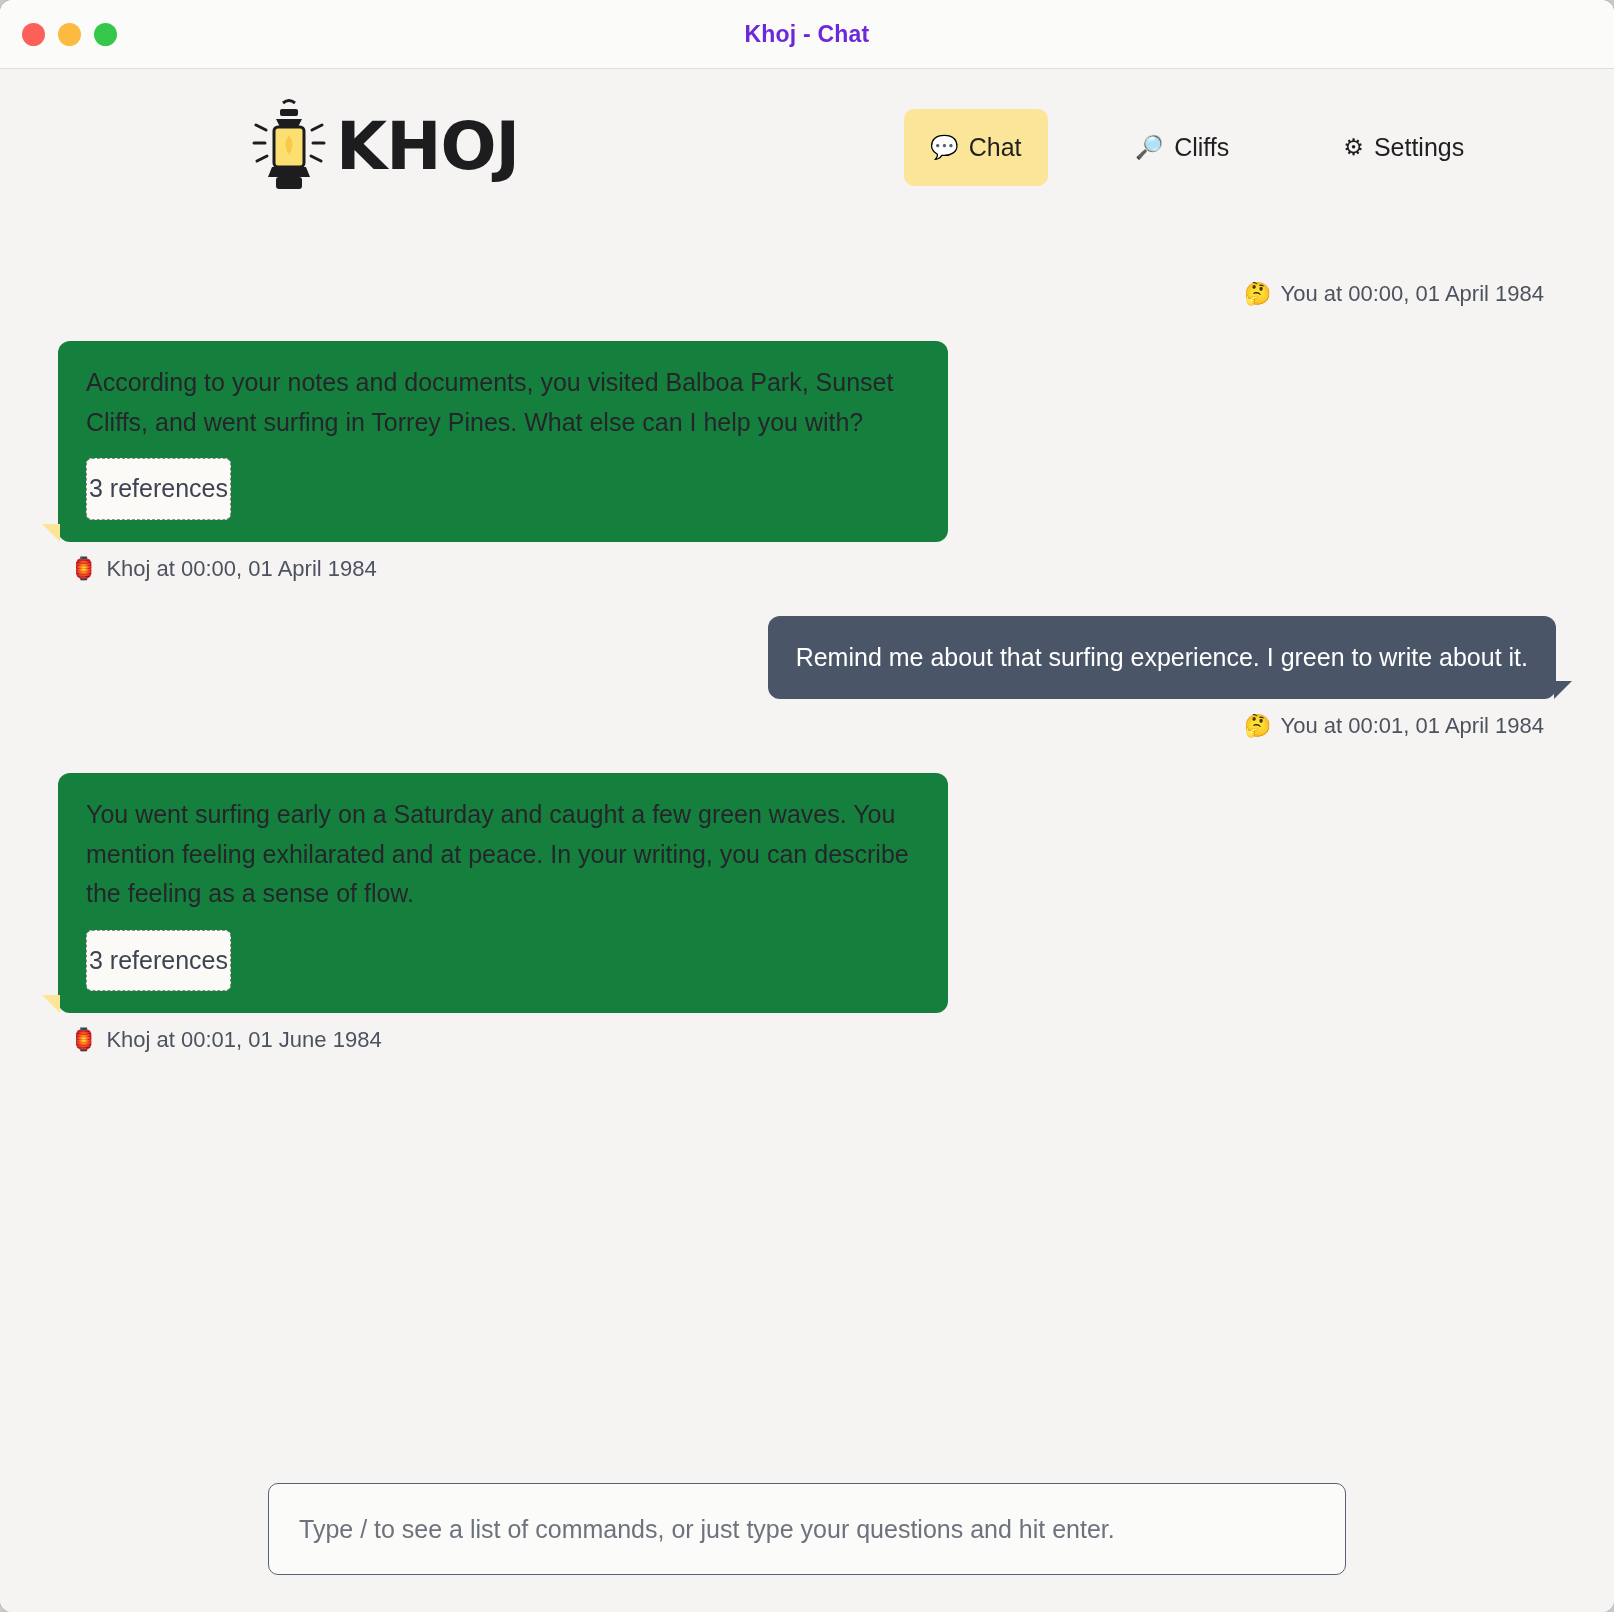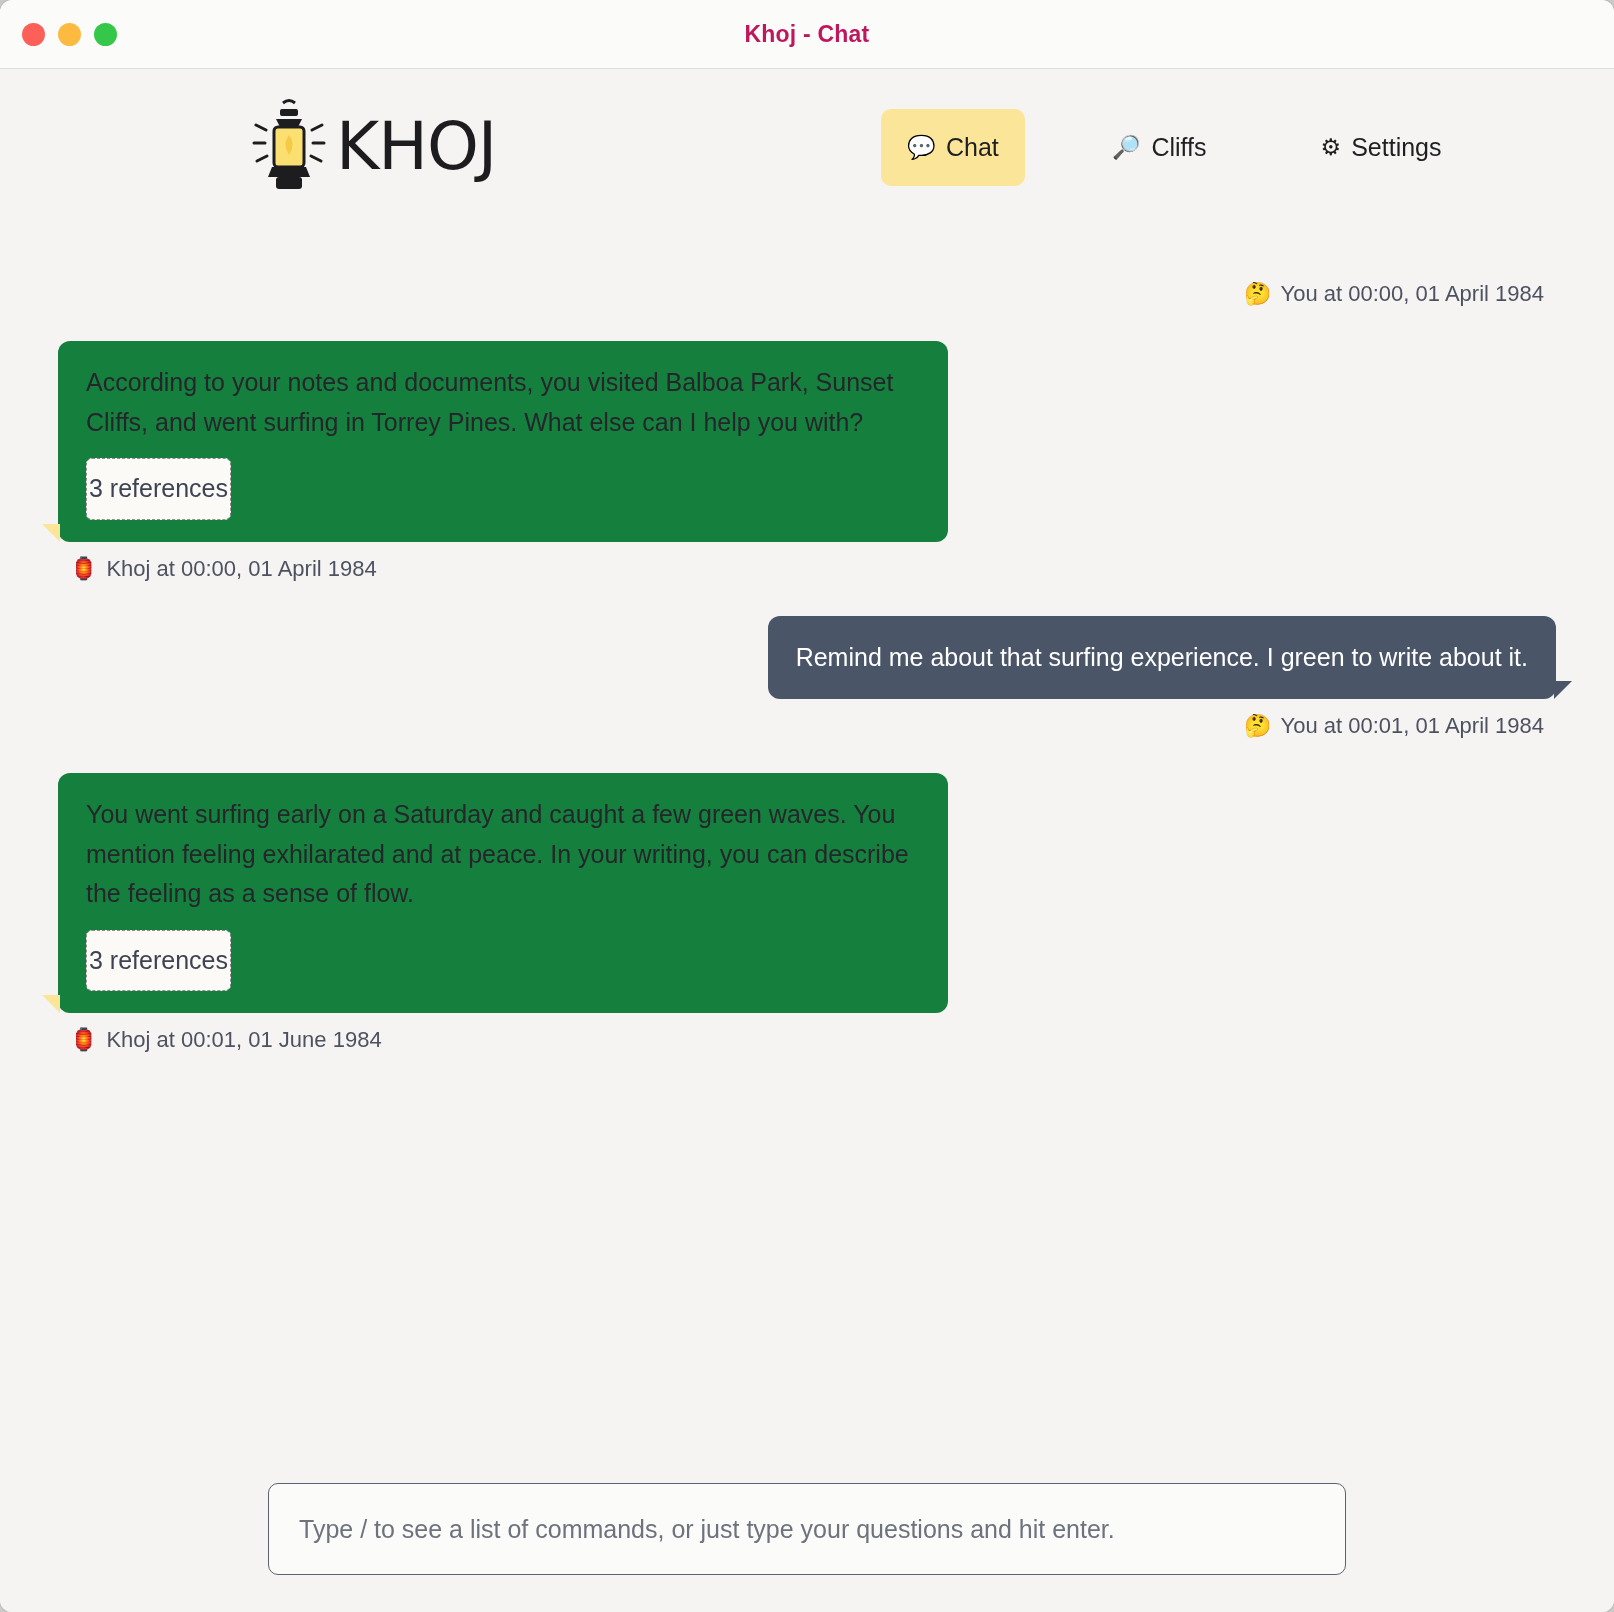--- a/index.html
+++ b/index.html
@@ -43,21 +43,21 @@
   }
   .light.close { background: #fc6058; }
   .light.minimize { background: #fcbb40; }
   .light.zoom { background: #34c749; }
   .window-title {
     position: absolute;
     left: 0; right: 0;
     text-align: center;
     font-size: 23px;
     font-weight: bold;
-    color: #be185d;
+    color: #6d28d9;
     letter-spacing: 0.2px;
     pointer-events: none;
   }
   
   .content {
     position: relative;
     height: calc(100% - 68px);
     box-sizing: border-box;
     padding: 0 40px;
     background: #f5f4f2;
@@ -75,21 +75,21 @@
     gap: 8px;
   }
   .lantern {
     width: 78px;
     height: 100px;
     position: relative;
     display: block;
   }
   .logo-text {
     font-size: 66px;
-    font-weight: 400;
+    font-weight: 700;
     letter-spacing: -1px;
     color: #1d1d1f;
     line-height: 1;
     font-family: "DejaVu Sans", sans-serif;
   }
   .nav {
     display: flex;
     align-items: center;
     margin-left: 385px;
     gap: 10px;

